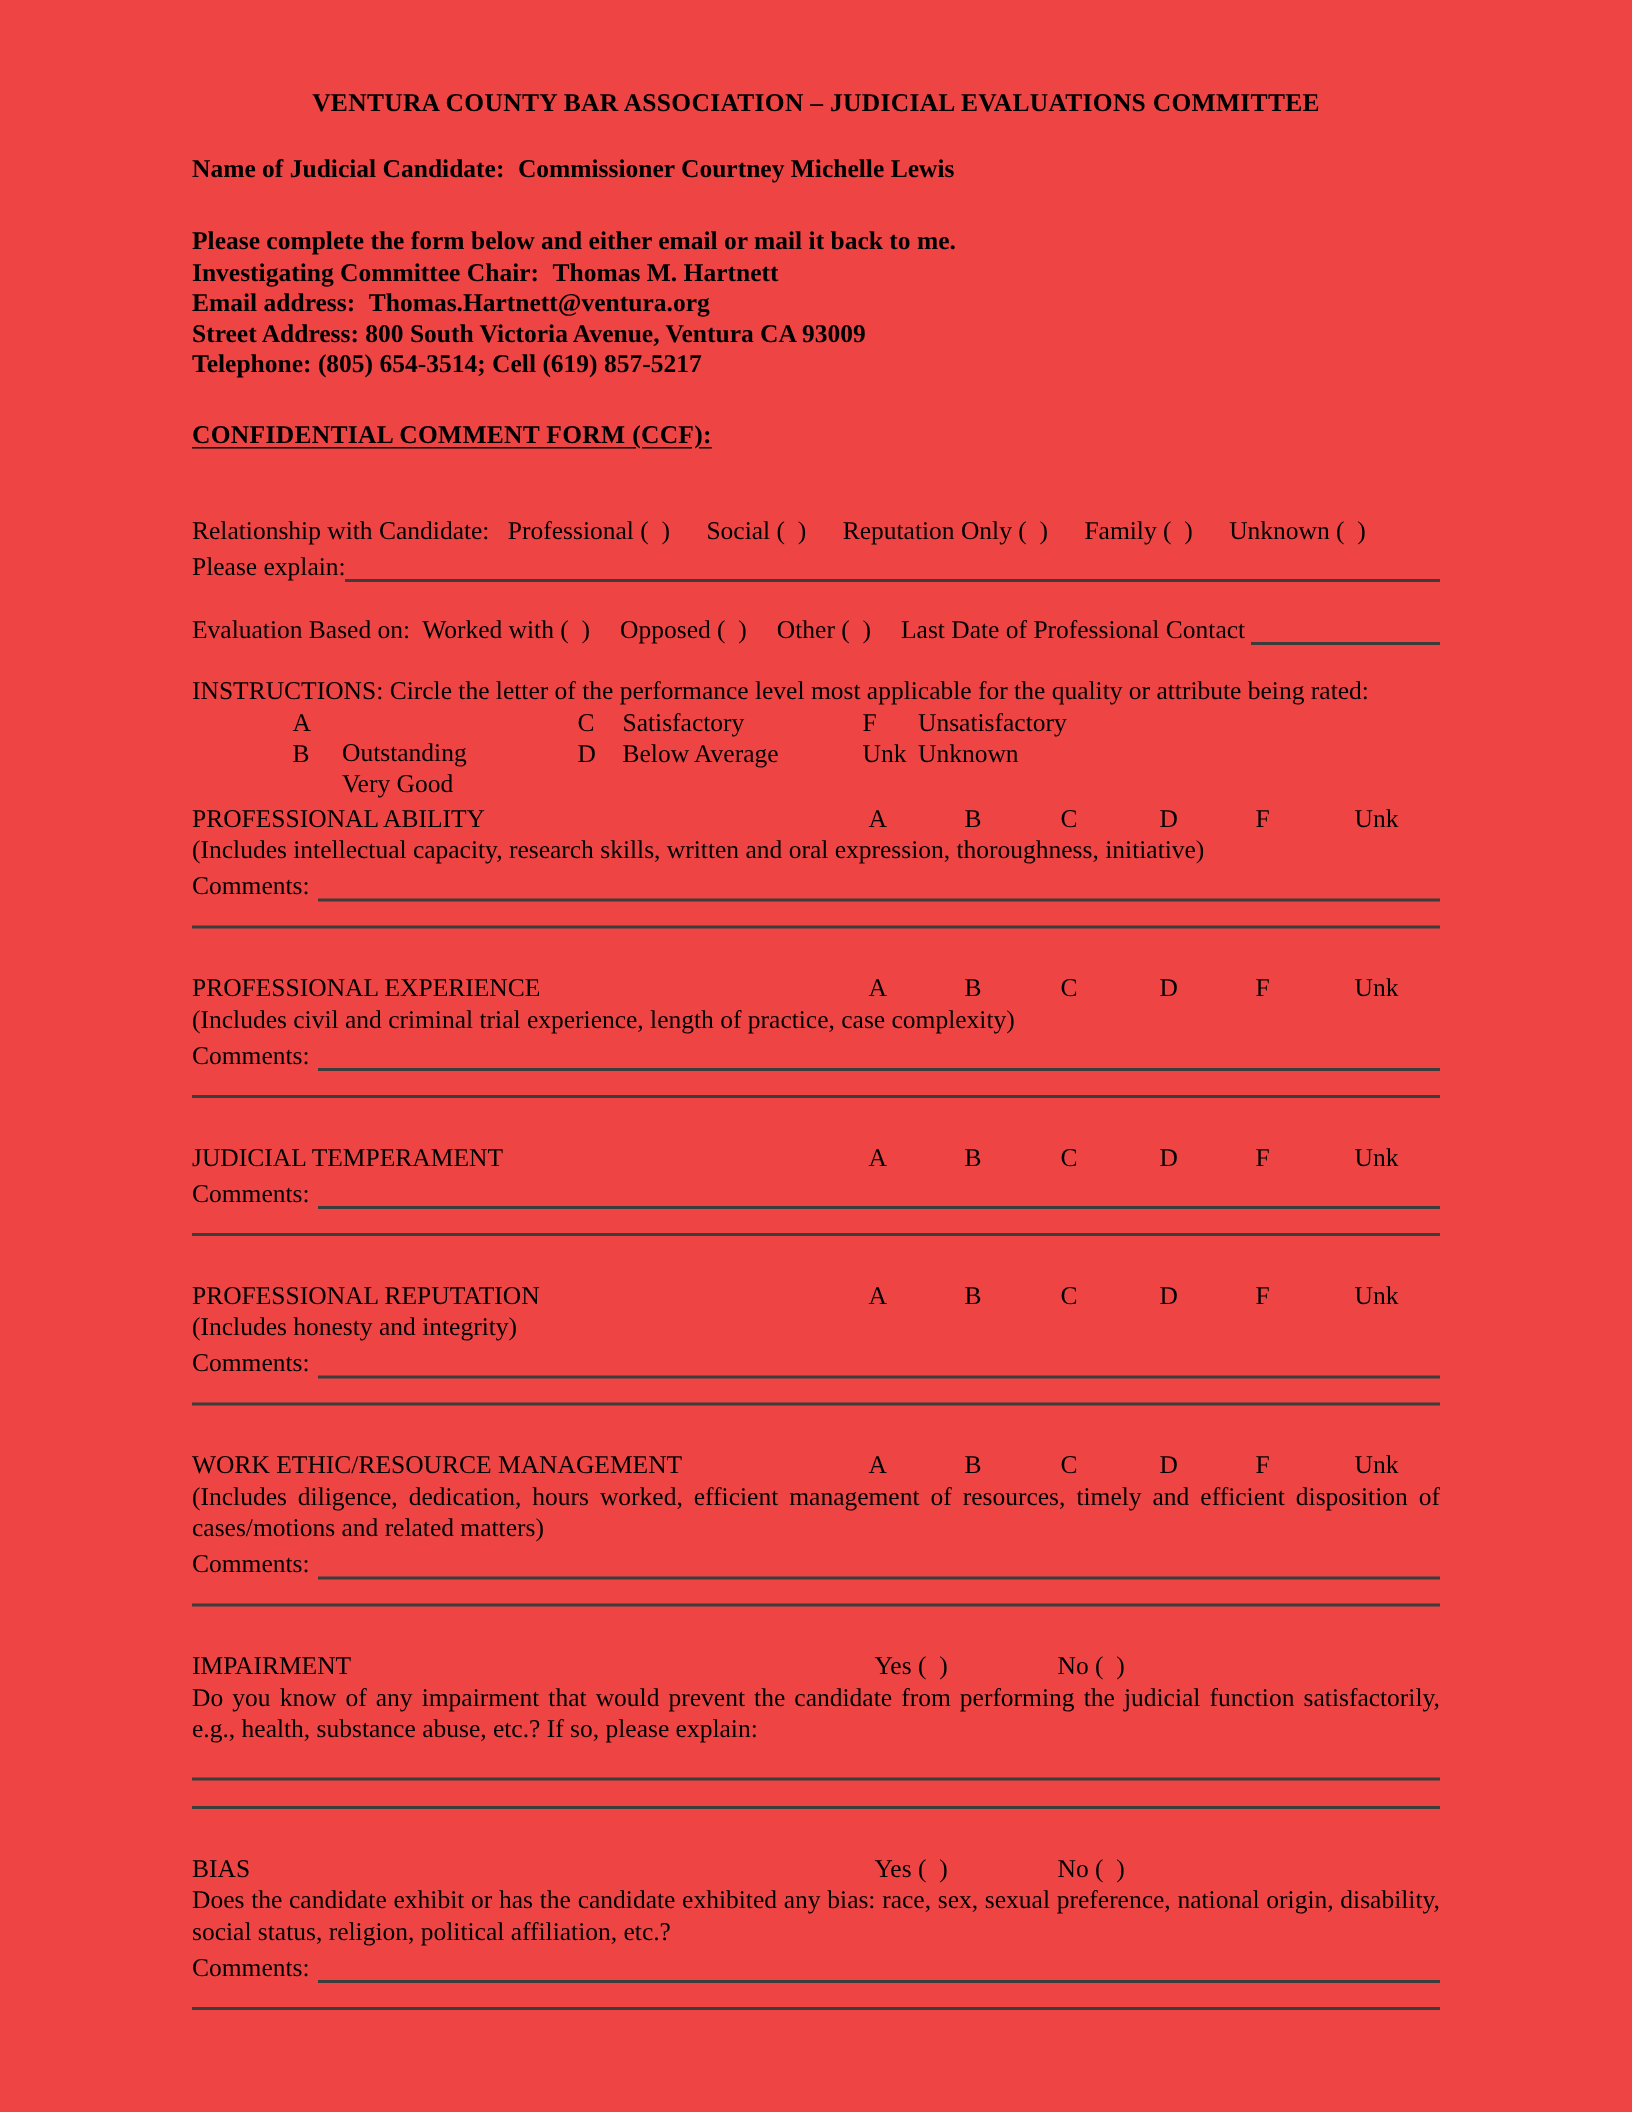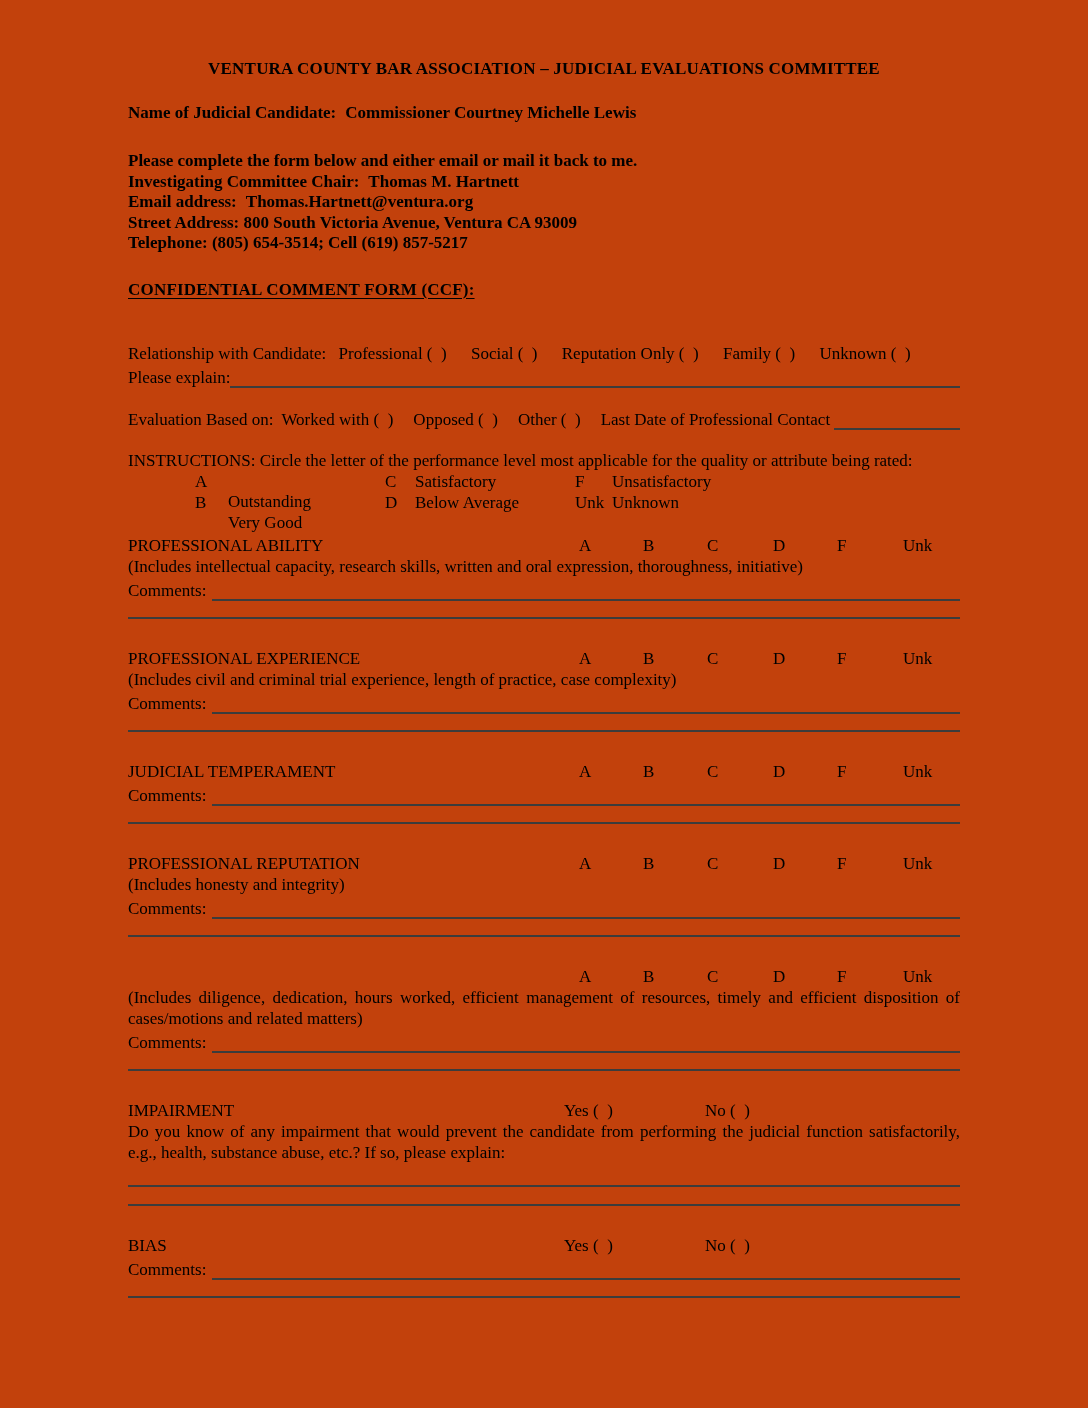--- a/index.html
+++ b/index.html
@@ -1,20 +1,20 @@
 <!DOCTYPE html>
 <html><head>
 <meta charset="utf-8">
 <style>
   html,body{margin:0;padding:0;background:#ffffff;}
   .page{
     position:relative;
     width:1088px;height:1408px;box-sizing:border-box;
     padding:58px 128px 0 128px;
-    background:#c2410c;color:#000;
+    background:#ef4444;color:#000;
     font-family:"Liberation Serif","DejaVu Serif",serif;
     font-size:17px;line-height:21px;
   }
   .doc-title{text-align:center;font-weight:bold;letter-spacing:.2px;}
   .candidate{margin-top:23px;font-weight:bold;}
   .sp{display:inline-block;width:9px;}
   .contact{margin-top:28px;font-weight:bold;line-height:20.5px;}
   .ccf-title{
     margin-top:23px;font-size:17px;line-height:26px;font-weight:bold;
     text-decoration:underline;text-underline-offset:3px;letter-spacing:.2px;
@@ -31,21 +31,21 @@
   .instr-row span{position:absolute;top:0;white-space:nowrap;}
   .il1{left:67px;}  .id1{left:100px;margin-top:20px;}
   .il2{left:257px;} .id2{left:287px;}
   .il3{left:447px;} .id3{left:484px;}
   .section{margin-top:29px;}
   .section.first{margin-top:22px;}
   .rate-row{position:relative;height:21px;white-space:nowrap;}
   .rate-row .rl{position:absolute;top:0;}
   .rl0{left:451px;} .rl1{left:515px;} .rl2{left:579px;}
   .rl3{left:645px;} .rl4{left:709px;} .rl5{left:775px;}
-  .yn-yes{position:absolute;left:436px;top:0;}
+  .yn-yes{position:absolute;left:455px;top:0;}
   .yn-no{position:absolute;left:577px;top:0;}
   .sec-desc{text-align:justify;}
   .comments-row{display:flex;align-items:flex-end;margin-top:1px;height:23px;}
   .comments-row .uline{margin-left:6px;}
   .full-line{border-bottom:2px solid #3c3c3c;margin-top:16px;height:0;}
   .full-line.gapA{margin-top:22px;}
   .full-line.gapB{margin-top:17px;}
 </style>
 </head>
 <body>
@@ -186,20 +186,21 @@
     <div class="sec-desc">(Includes honesty and integrity)</div>
     <div class="comments-row">
       <span>Comments:</span>
       <div class="uline"></div>
     </div>
     <div class="full-line"></div>
   </div>
 
   <div class="section">
     <div class="rate-row">
+      <span>WORK ETHIC/RESOURCE MANAGEMENT</span>
       <span class="rl rl0">A</span>
       <span class="rl rl1">B</span>
       <span class="rl rl2">C</span>
       <span class="rl rl3">D</span>
       <span class="rl rl4">F</span>
       <span class="rl rl5">Unk</span>
     </div>
     <div class="sec-desc">(Includes diligence, dedication, hours worked, efficient management of resources, timely and efficient disposition of cases/motions and related matters)</div>
     <div class="comments-row">
       <span>Comments:</span>
@@ -218,20 +219,21 @@
     <div class="full-line gapA"></div>
     <div class="full-line gapB"></div>
   </div>
 
   <div class="section">
     <div class="rate-row">
       <span>BIAS</span>
       <span class="yn-yes">Yes (&nbsp;&nbsp;)</span>
       <span class="yn-no">No (&nbsp;&nbsp;)</span>
     </div>
+    <div class="sec-desc">Does the candidate exhibit or has the candidate exhibited any bias: race, sex, sexual preference, national origin, disability, social status, religion, political affiliation, etc.?</div>
     <div class="comments-row">
       <span>Comments:</span>
       <div class="uline"></div>
     </div>
     <div class="full-line"></div>
   </div>
 
 </div>
 
 </body></html>

